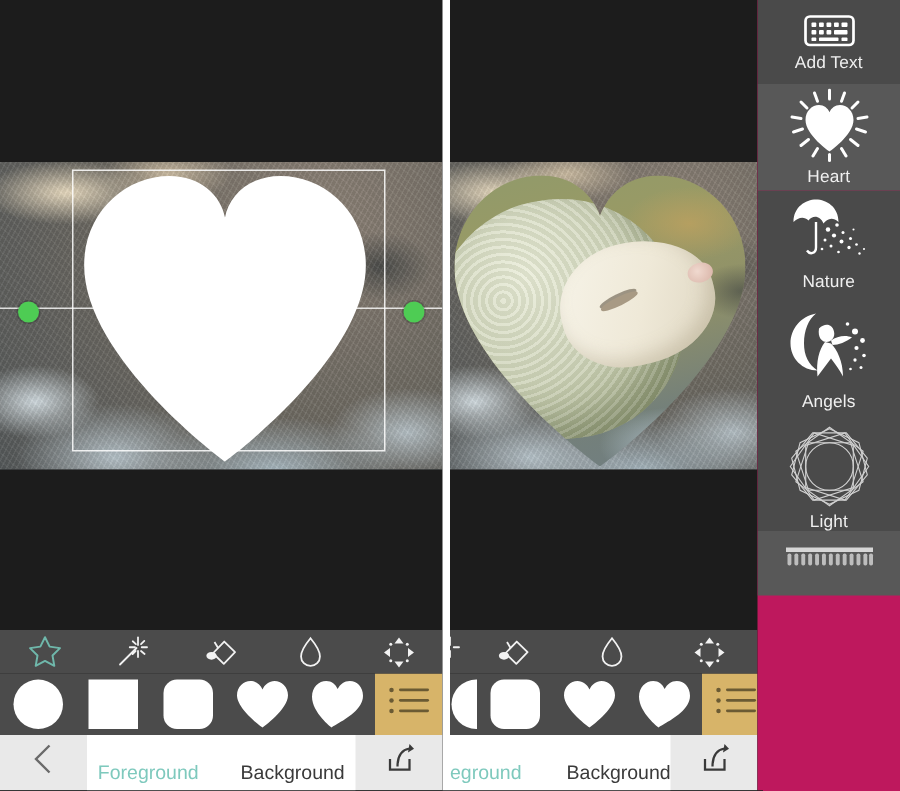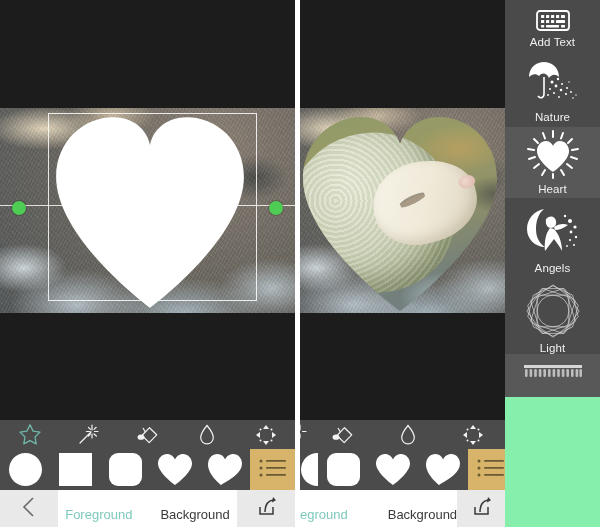--- a/index.html
+++ b/index.html
@@ -110,25 +110,25 @@
                 background:#e9e9e9; display:flex; align-items:center; }
   .nav-back { width:58px; display:flex; align-items:center; justify-content:center; height:100%; }
   .nav-center { flex:1; background:#ffffff; height:100%; display:flex; align-items:center;
                 justify-content:center; gap:28px; }
   .nav-tab { font-size:13px; color:#3a3a3a;margin-top:11px; }
   .nav-tab.active { color:#7ec9bd; }
   .nav-share { width:58px; display:flex; align-items:center; justify-content:center; height:100%; }
 
   
   #panel-right .bottom-nav { }
-  #panel-right .nav-center { justify-content:flex-start; padding-left:0; gap:40px; }
+  #panel-right .nav-center { justify-content:flex-start; padding-left:0; gap:30px; }
 
   
   #sidebar { position:absolute; left:505px; top:0; width:95px; height:527px;
-             background:#86efac; overflow:hidden; }
+             background:#be185d; overflow:hidden; }
   .side-item { position:relative; width:95px; display:flex; flex-direction:column;
                align-items:center; justify-content:center; }
   .side-item.alt { background:#585858; }
   .side-item.base { background:#4a4a4a; }
   .side-icon { display:flex; align-items:center; justify-content:center; }
   .side-label { color:#f0f0f0; font-size:11.5px; margin-top:3px; letter-spacing:.1px; }
   .side-label.small { font-size:10.5px; }
 
   .ico-wrap svg { display:block; }
 </style>
@@ -430,20 +430,45 @@
               <rect x="20" y="11" width="9" height="3" rx=".6"></rect>
             <rect x="5" y="16" width="3.2" height="2.4" rx=".6"></rect>
               <rect x="10" y="16" width="13" height="2.4" rx=".6"></rect>
             <rect x="25" y="16" width="4" height="2.4" rx=".6"></rect>
           </g>
         </svg>
       </span>
       <span class="side-label">Add Text</span>
     </div>
 
+
+    <div class="side-item alt" style="height:71px">
+      <span class="side-icon ico-wrap">
+        <svg width="56" height="50" viewBox="0 0 56 50">
+          <path d="M28 42C28 42 12 31 12 21 12 15 16.4 11 21 11c3.3 0 5.8 2.1 7 4.8C29.2 13.1 31.7 11 35 11c4.6 0 9 4 9 10C44 31 28 42 28 42z" fill="#fff"></path>
+          <g stroke="#fff" stroke-width="2" stroke-linecap="round">
+            <line x1="28" y1="1" x2="28" y2="7"></line>
+            <line x1="18" y1="3" x2="20" y2="8.5"></line>
+              <line x1="38" y1="3" x2="36" y2="8.5"></line>
+            <line x1="9" y1="9" x2="13" y2="13"></line>
+              <line x1="47" y1="9" x2="43" y2="13"></line>
+            <line x1="3" y1="19" x2="9" y2="20"></line>
+              <line x1="53" y1="19" x2="47" y2="20"></line>
+            <line x1="4" y1="29" x2="10" y2="27"></line>
+              <line x1="52" y1="29" x2="46" y2="27"></line>
+            <line x1="9" y1="38" x2="14" y2="34"></line>
+              <line x1="47" y1="38" x2="42" y2="34"></line>
+            <line x1="17" y1="45" x2="20" y2="40"></line>
+              <line x1="39" y1="45" x2="36" y2="40"></line>
+            <line x1="28" y1="48" x2="28" y2="44"></line>
+          </g>
+        </svg>
+      </span>
+      <span class="side-label">Heart</span>
+    </div>
 
     <div class="side-item base" style="height:71px">
       <span class="side-icon ico-wrap">
         <svg width="56" height="48" viewBox="0 0 56 48">
           <path d="M4 17 C4 7 12 2 19 2 C26 2 34 7 34 17 C30 13 26 15 24 18 C22 13 17 12 14 16 C11 13 7 14 4 17 Z" fill="#fff"></path>
           <path d="M19 17 C19 26 19 32 19 34 C19 38 15 39 13 36" fill="none" stroke="#fff" stroke-width="1.6"></path>
           <g fill="#fff">
             <circle cx="27" cy="22" r="1.5"></circle>
               <circle cx="33" cy="19" r="1.2"></circle>
               <circle cx="31" cy="26" r="1.4"></circle>
@@ -458,45 +483,20 @@
               <circle cx="23" cy="35" r=".9"></circle>
             <circle cx="34" cy="37" r=".9"></circle>
               <circle cx="44" cy="22" r=".7"></circle>
               <circle cx="51" cy="35" r=".7"></circle>
           </g>
         </svg>
       </span>
       <span class="side-label">Nature</span>
     </div>
 
-    <div class="side-item alt" style="height:71px">
-      <span class="side-icon ico-wrap">
-        <svg width="56" height="50" viewBox="0 0 56 50">
-          <path d="M28 42C28 42 12 31 12 21 12 15 16.4 11 21 11c3.3 0 5.8 2.1 7 4.8C29.2 13.1 31.7 11 35 11c4.6 0 9 4 9 10C44 31 28 42 28 42z" fill="#fff"></path>
-          <g stroke="#fff" stroke-width="2" stroke-linecap="round">
-            <line x1="28" y1="1" x2="28" y2="7"></line>
-            <line x1="18" y1="3" x2="20" y2="8.5"></line>
-              <line x1="38" y1="3" x2="36" y2="8.5"></line>
-            <line x1="9" y1="9" x2="13" y2="13"></line>
-              <line x1="47" y1="9" x2="43" y2="13"></line>
-            <line x1="3" y1="19" x2="9" y2="20"></line>
-              <line x1="53" y1="19" x2="47" y2="20"></line>
-            <line x1="4" y1="29" x2="10" y2="27"></line>
-              <line x1="52" y1="29" x2="46" y2="27"></line>
-            <line x1="9" y1="38" x2="14" y2="34"></line>
-              <line x1="47" y1="38" x2="42" y2="34"></line>
-            <line x1="17" y1="45" x2="20" y2="40"></line>
-              <line x1="39" y1="45" x2="36" y2="40"></line>
-            <line x1="28" y1="48" x2="28" y2="44"></line>
-          </g>
-        </svg>
-      </span>
-      <span class="side-label">Heart</span>
-    </div>
-
     <div class="side-item base" style="height:84px">
       <span class="side-icon ico-wrap">
         <svg width="58" height="52" viewBox="0 0 58 52">
           <path d="M20 2 C10 4 3 12 3 22 C3 32 11 40 21 40 C15 36 12 30 12 22 C12 13 15 6 20 2 Z" fill="#fff"></path>
           <path d="M22 12 C26 8 31 9 32 14 C33 18 30 21 27 21 C24 21 21 18 22 12 Z" fill="#fff"></path>
           <path d="M26 21 C22 26 20 34 21 44 C24 40 27 36 30 32 C33 36 36 40 38 44 C38 34 34 26 30 22 Z" fill="#fff"></path>
           <path d="M30 20 C34 17 40 16 44 18 C40 21 35 23 31 23 Z" fill="#fff"></path>
           <g fill="#fff">
             <circle cx="46" cy="14" r="2"></circle>
               <circle cx="51" cy="20" r="1.6"></circle>

